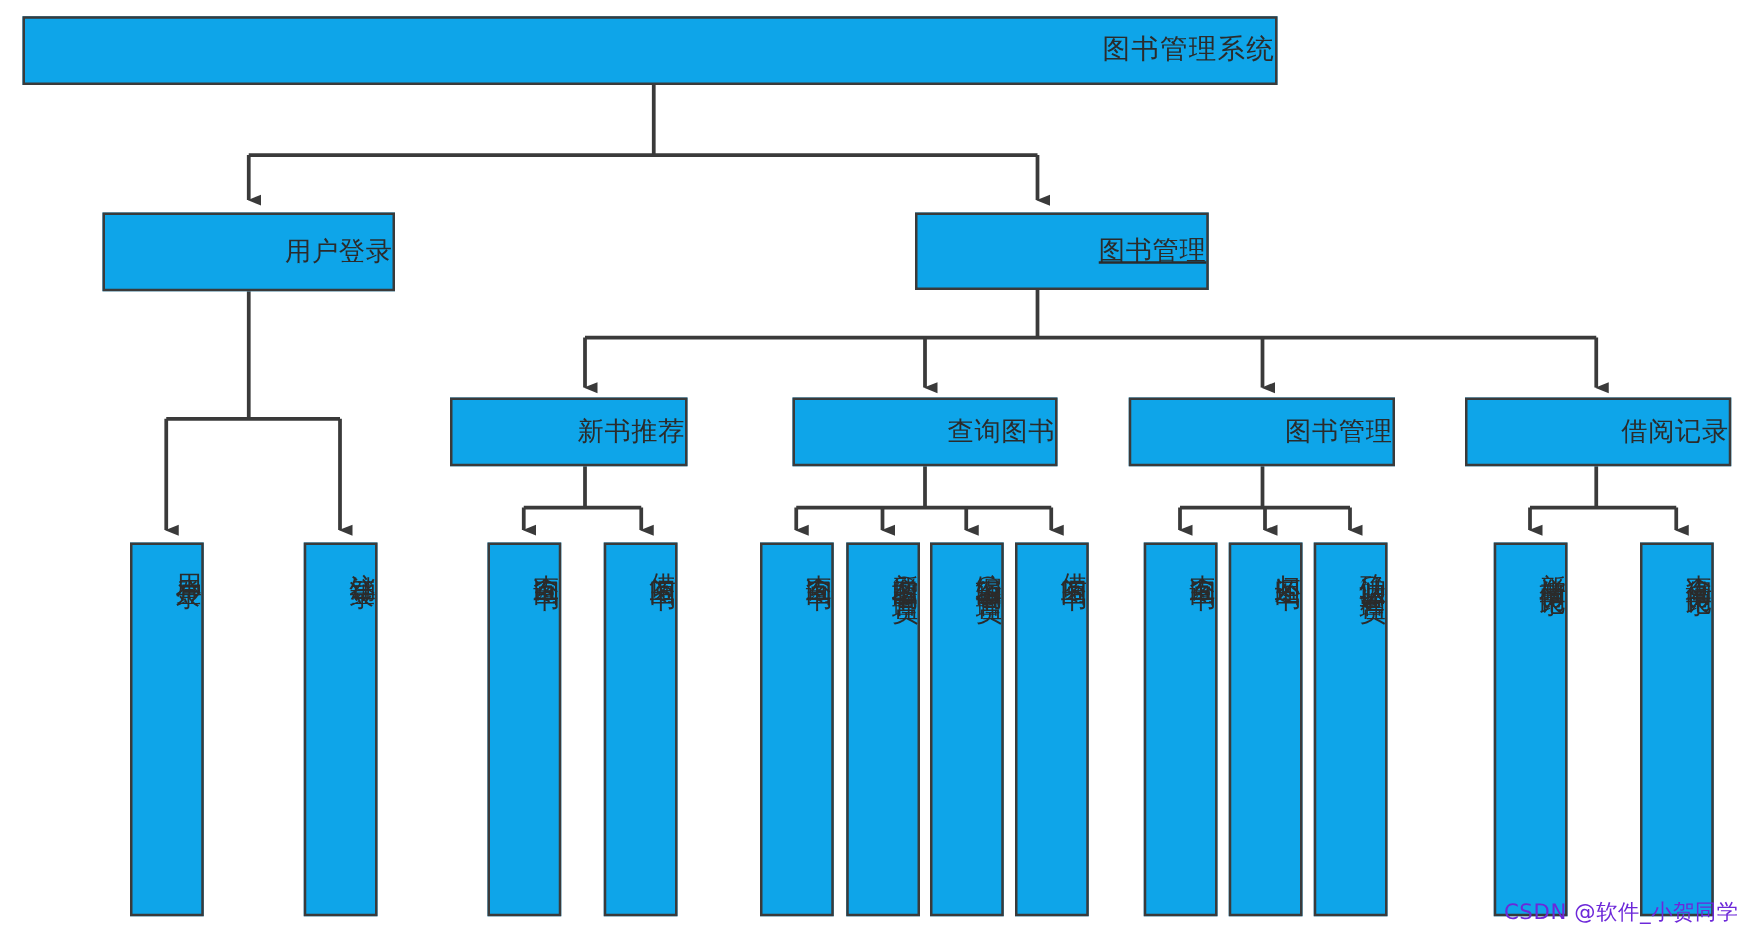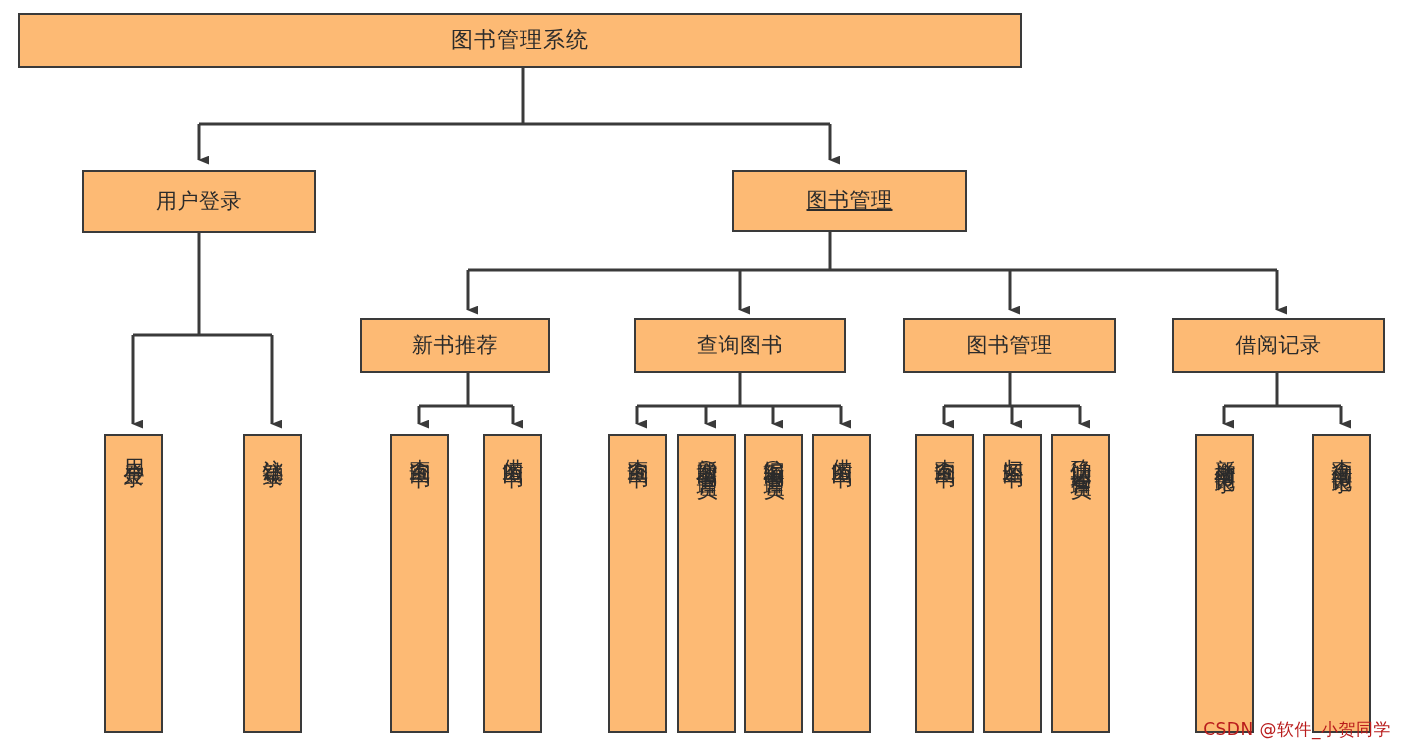--- a/index.html
+++ b/index.html
@@ -20,25 +20,25 @@
   svg.wires {
     position: absolute;
     left: 0;
     top: 0;
     width: 1405px;
     height: 747px;
   }
   .node {
     position: absolute;
     box-sizing: border-box;
-    background: #fdba74;
+    background: #0ea5e9;
     border: 2.5px solid #3a3a3a;
     display: flex;
     align-items: center;
-    justify-content: center;
+    justify-content: flex-end;
     color: #2b2b2b;
   }
   .node-label {
     display: block;
     white-space: nowrap;
   }
   .node.h .node-label {
     font-size: 21px;
     line-height: 1.1;
     letter-spacing: 0.5px;
@@ -57,21 +57,21 @@
     font-size: 21px;
     letter-spacing: 3px;
     line-height: 1;
     white-space: nowrap;
   }
   .watermark {
     position: absolute;
     right: 14px;
     bottom: 6px;
     font-size: 17px;
-    color: #b91c1c;
+    color: #6d28d9;
     white-space: nowrap;
     letter-spacing: 0.5px;
     pointer-events: none;
   }
 </style>
 </head>
 <body>
 
 <div id="canvas">
 

